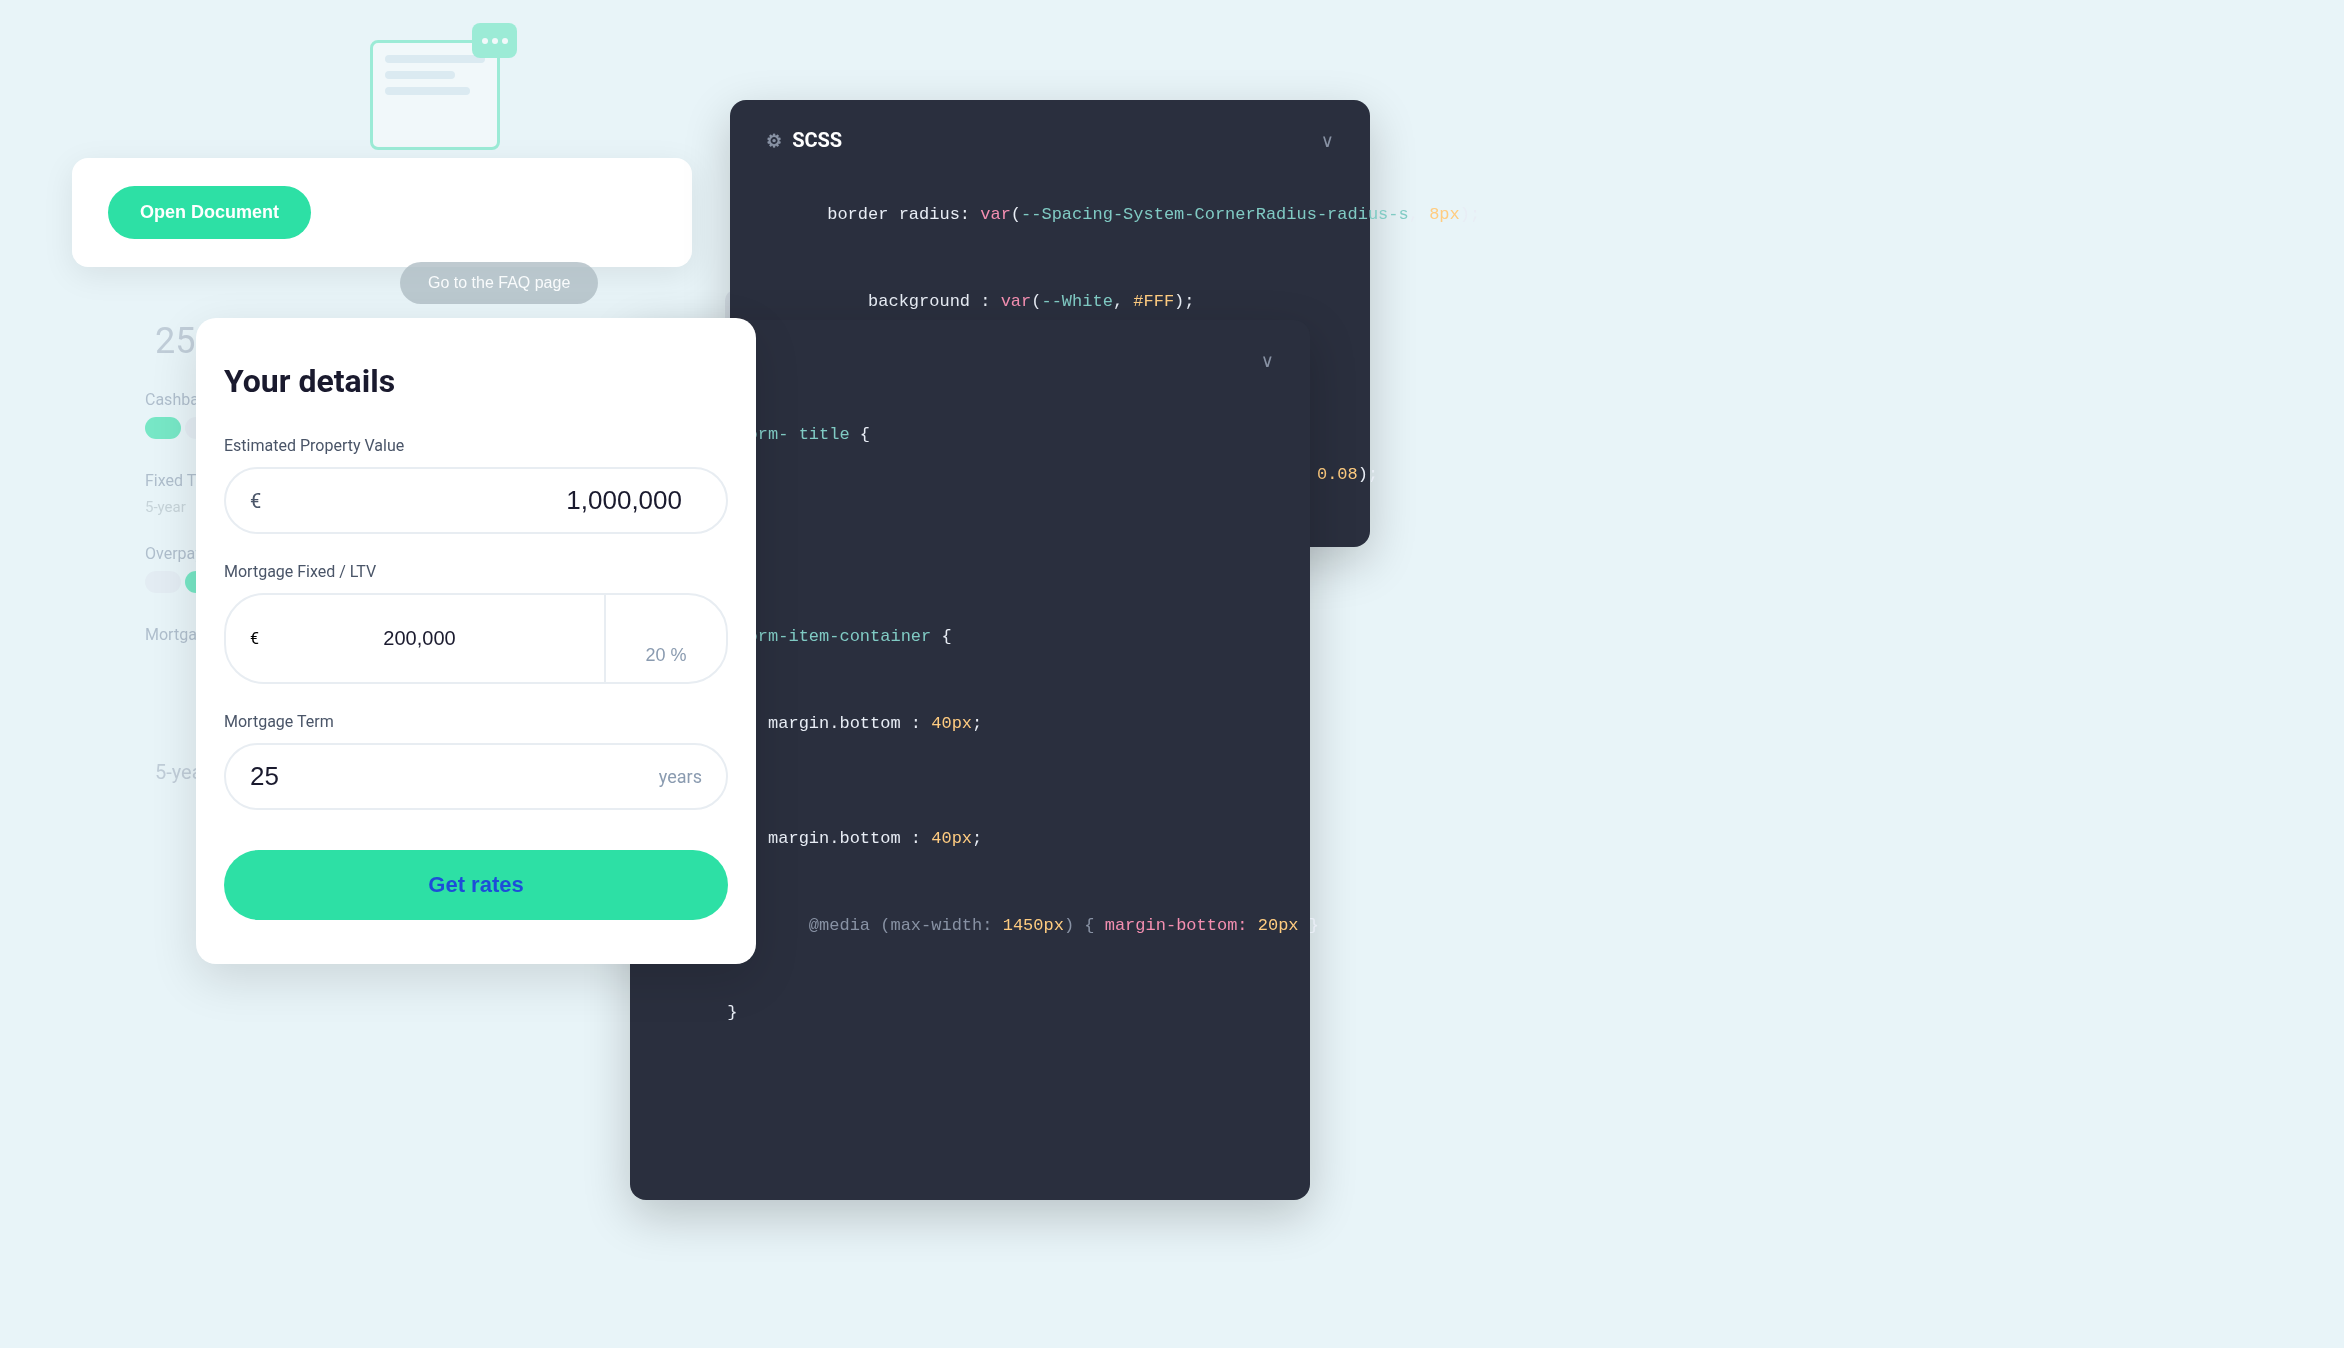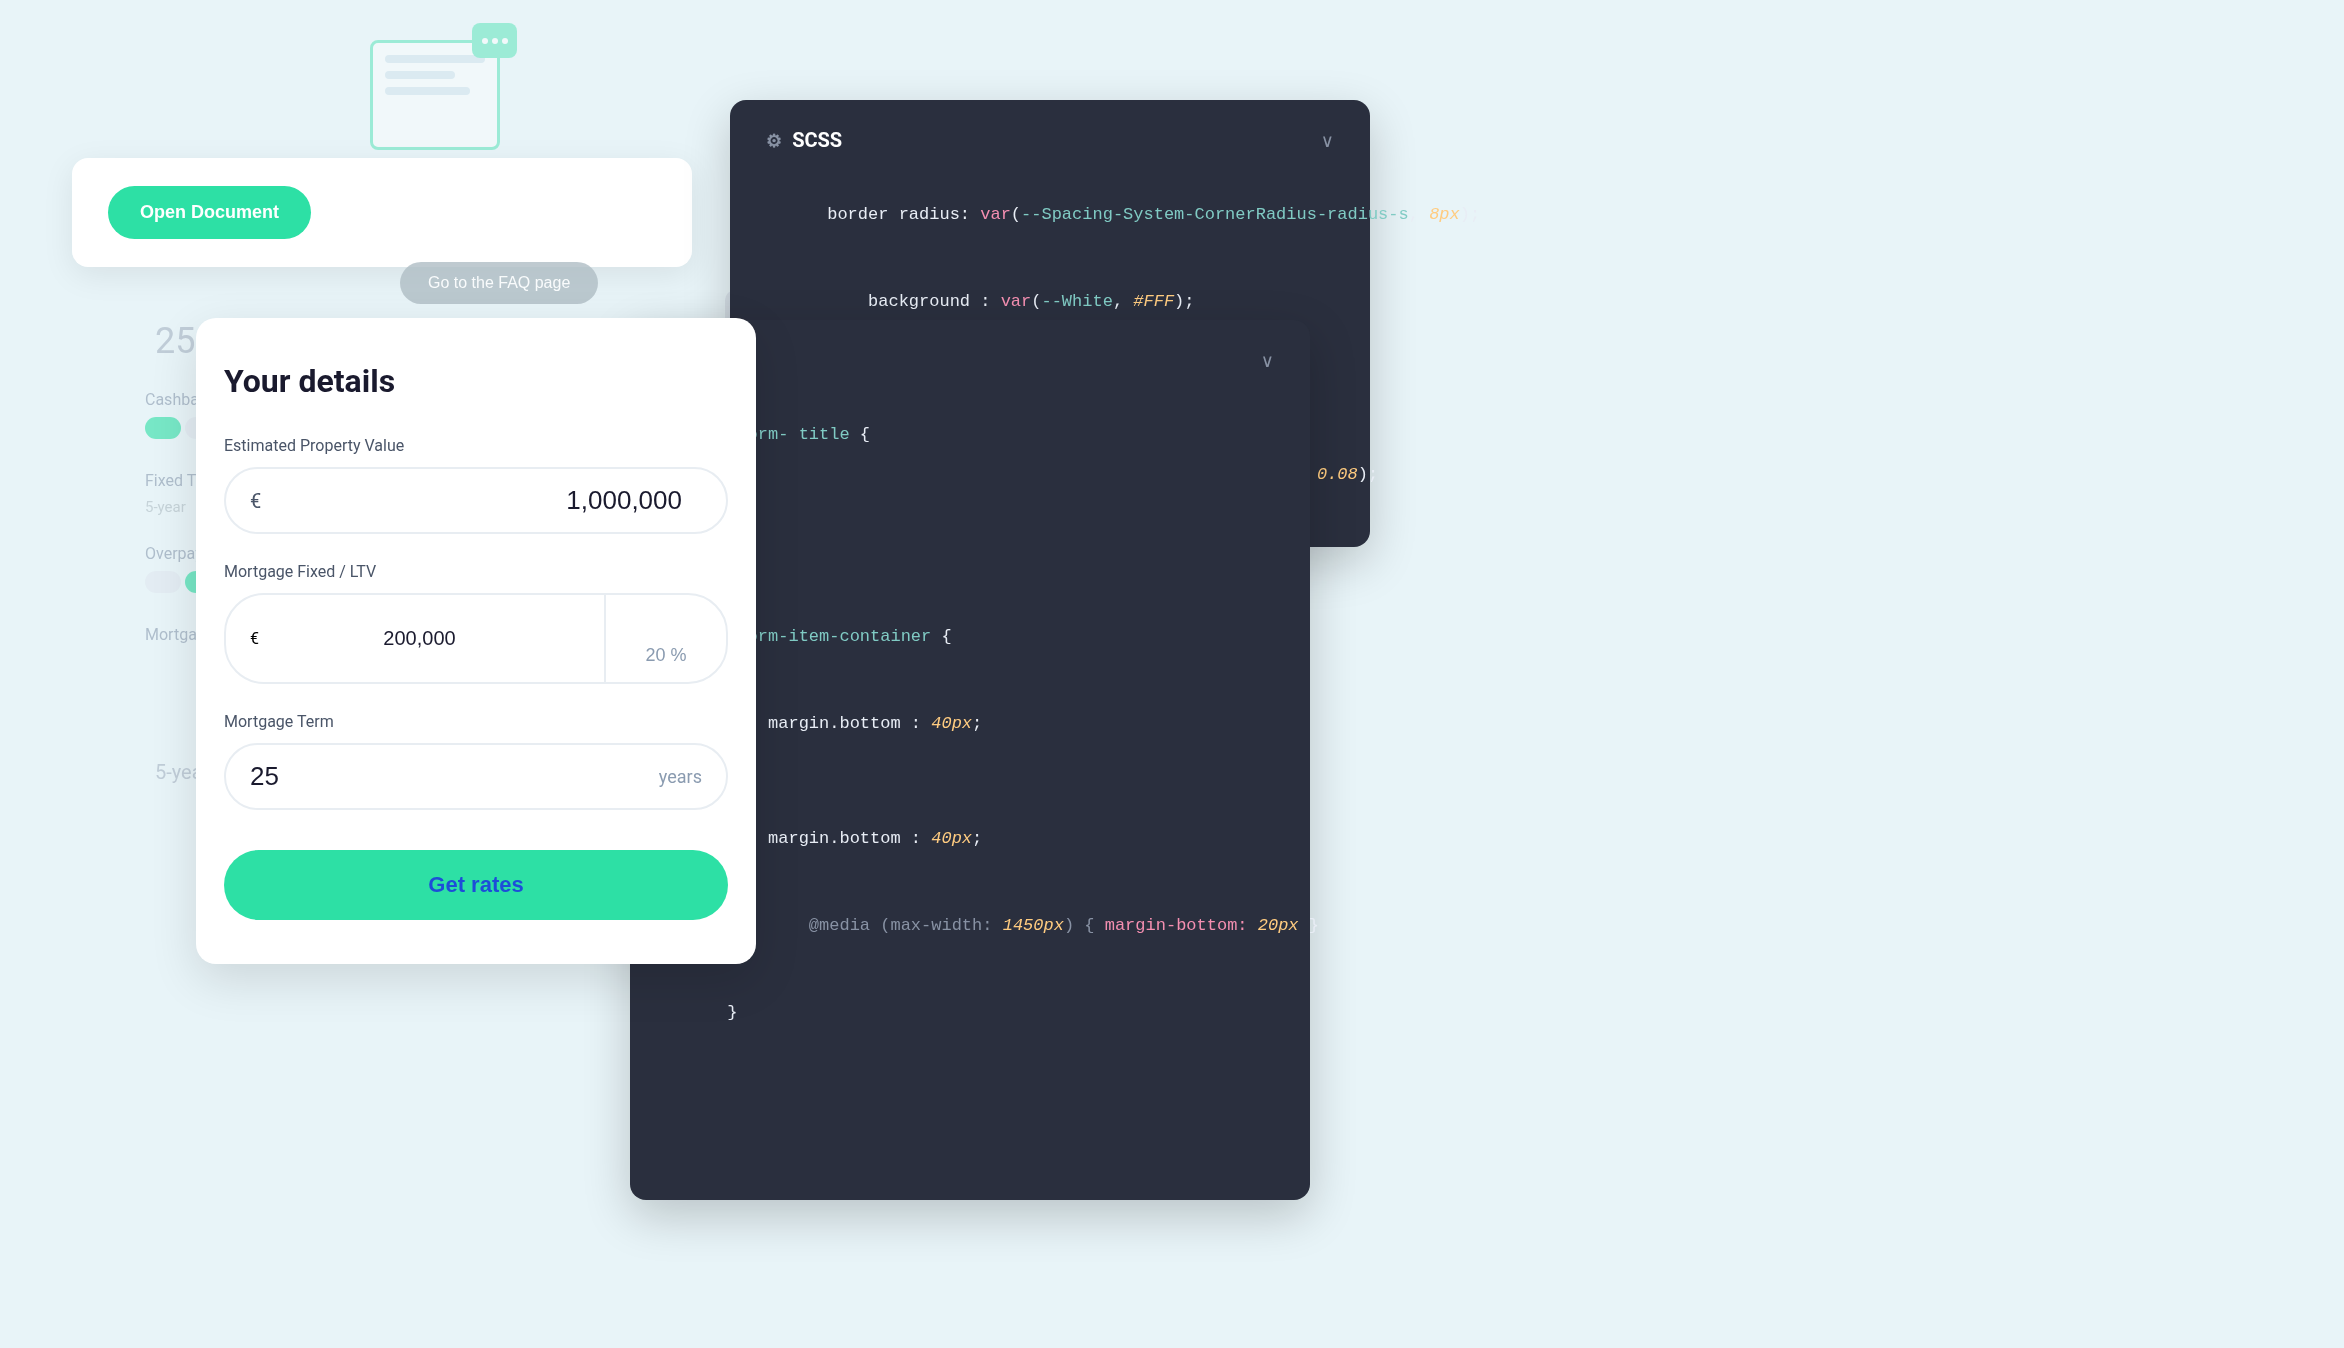--- a/index.html
+++ b/index.html
@@ -286,21 +286,21 @@
       font-family: 'Courier New', monospace;
       font-size: 17px;
       line-height: 1.7;
       white-space: pre;
     }
 
     .c-white { color: #e8edf5; }
     .c-pink { color: #f48fb1; }
     .c-teal { color: #80cbc4; }
     .c-gray { color: #8892a4; }
-    .c-orange { color: #ffcc80; font-style: italic; }
+    .c-orange { color: #ffcc80; }
 
     
     .scss-bg-panel {
       position: absolute;
       top: 290px;
       left: 725px;
       width: 300px;
       height: 100px;
       background: #d0d8e4;
       border-radius: 10px;

